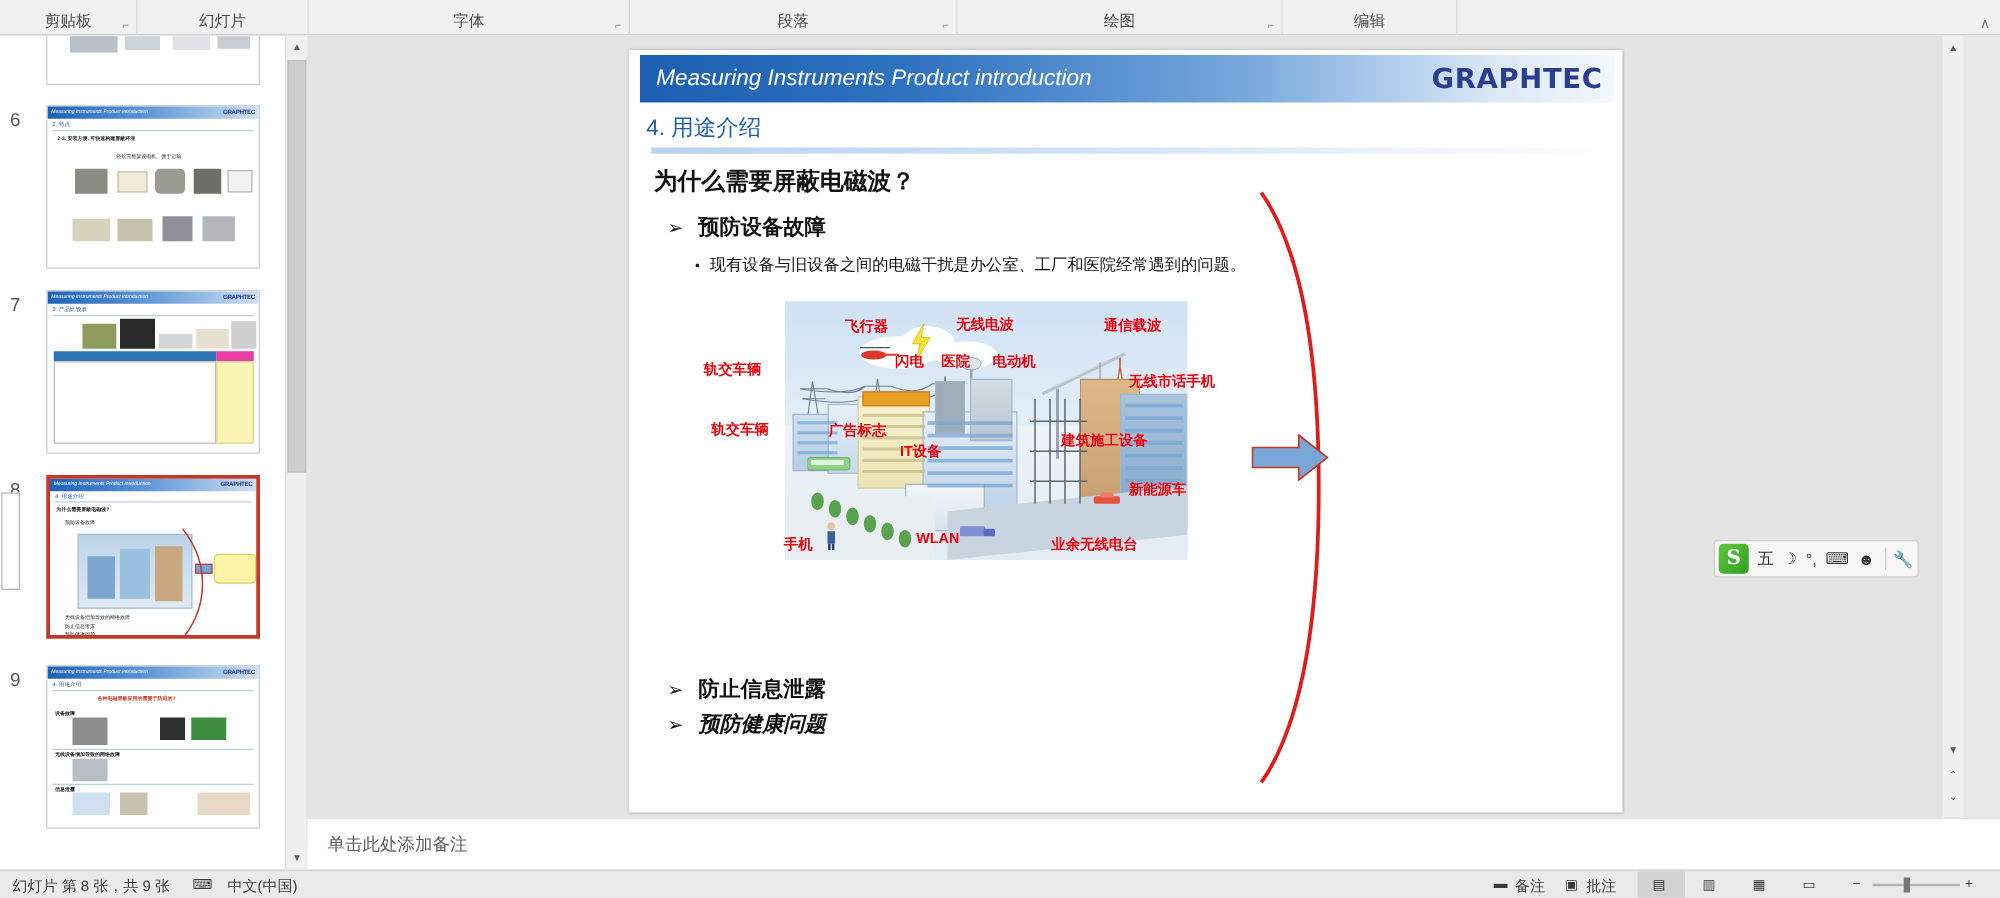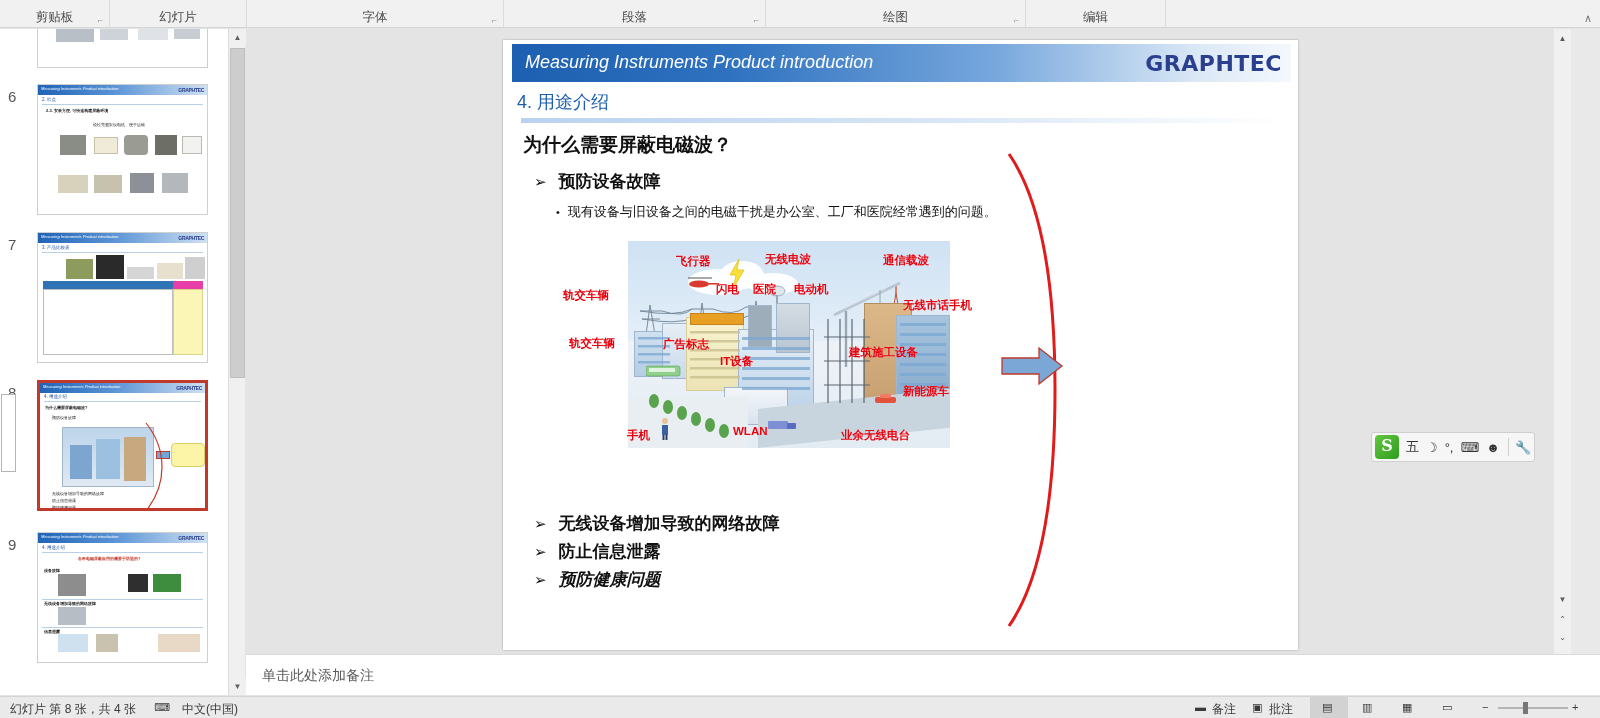--- a/index.html
+++ b/index.html
@@ -613,23 +613,20 @@
 
     <svg id="bracket" viewBox="0 0 58 480">
       <path d="M6 4 Q52 70 52 240 Q52 410 6 476" stroke="#e01b1b" stroke-width="3" fill="none"></path>
     </svg>
 
     <svg id="blue-arrow" viewBox="0 0 62 38">
       <polygon points="1,11 38,11 38,1 61,19 38,37 38,27 1,27" fill="#7ba7d7" stroke="#c0392b" stroke-width="1.3"></polygon>
     </svg>
 
 
-    <div class="arrow-bullet" style="left:31px; top:472px;">
-      <span class="glyph">➢</span><span>无线设备增加导致的网络故障</span>
-    </div>
     <div class="arrow-bullet" style="left:31px; top:500px;">
       <span class="glyph">➢</span><span>防止信息泄露</span>
     </div>
     <div class="arrow-bullet" style="left:31px; top:528px;font-style:italic;">
       <span class="glyph">➢</span><span>预防健康问题</span>
     </div>
 
   </div>
 </div>
 
@@ -651,21 +648,21 @@
   <div class="ime-item">五</div>
   <div class="ime-item">☽</div>
   <div class="ime-item">°,</div>
   <div class="ime-item">⌨</div>
   <div class="ime-item">☻</div>
   <div id="ime-sep"></div>
   <div class="ime-item" style="margin-left:6px;">🔧</div>
 </div>
 
 <div id="statusbar">
-  <div class="sb-text" style="left:10px;">幻灯片 第 8 张，共 4 张</div>
+  <div class="sb-text" style="left:10px;">幻灯片 第 8 张，共 9 张</div>
   <div class="sb-icn" style="left:154px;">⌨</div>
   <div class="sb-text" style="left:182px;">中文(中国)</div>
 
   <div class="sb-icn" style="left:1195px;">▬</div>
   <div class="sb-text" style="left:1212px;">备注</div>
   <div class="sb-icn" style="left:1252px;">▣</div>
   <div class="sb-text" style="left:1269px;">批注</div>
 
   <div id="view-active" style="left:1310px;"></div>
   <div class="sb-icn" style="left:1322px;">▤</div>

